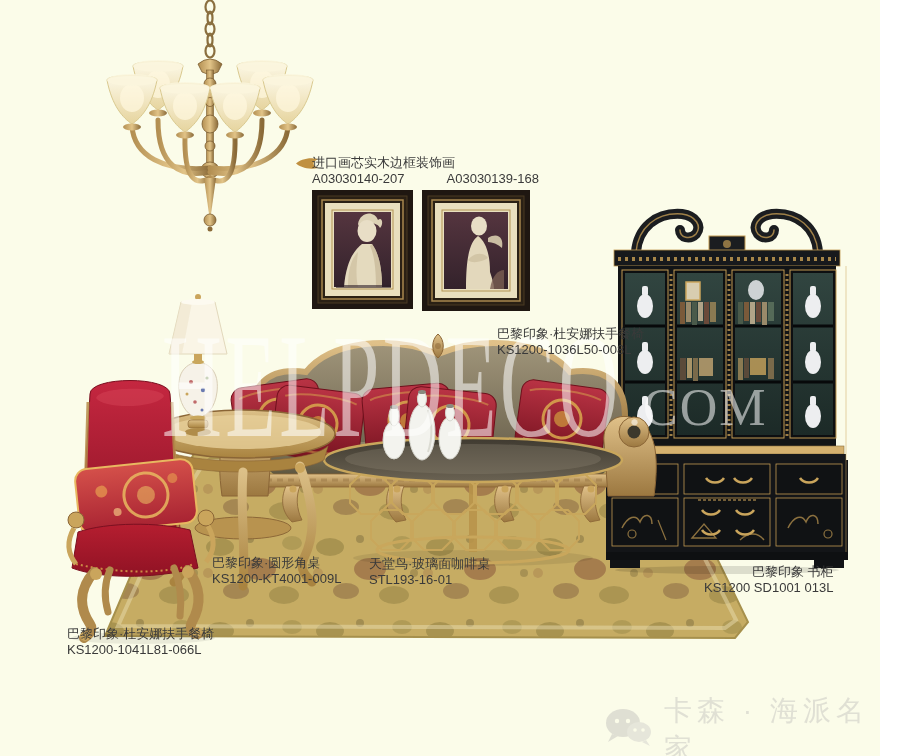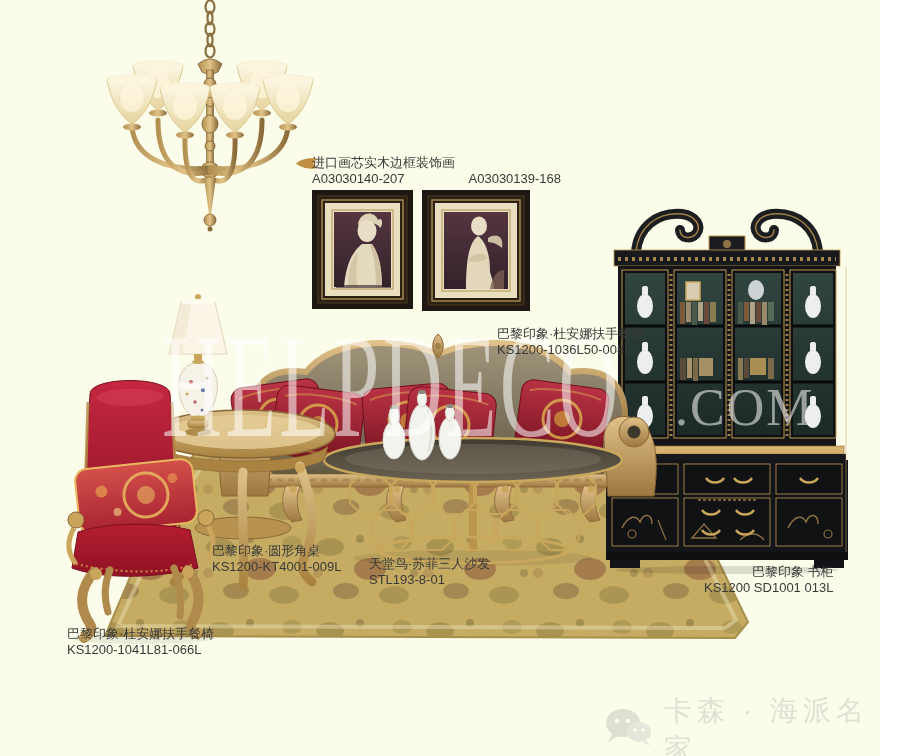--- a/index.html
+++ b/index.html
@@ -5,21 +5,21 @@
   html,body{margin:0;padding:0;background:#ffffff;}
   #stage{position:relative;width:880px;height:756px;background:#fbfce9;overflow:hidden;
          font-family:"Liberation Sans",sans-serif;}
   .abs{position:absolute;}
   .lbl{position:absolute;color:#3a3a3a;font-size:13px;line-height:16px;z-index:7;white-space:nowrap;}
   .lbl .line{display:block;}
   .wm{position:absolute;color:rgba(255,255,255,.55);font-family:"Liberation Serif",serif;
       z-index:6;pointer-events:none;white-space:nowrap;}
   .wm-main{left:162px;top:312px;font-size:148px;line-height:1;letter-spacing:6px;
            transform:scaleX(.56);transform-origin:left top;}
-  .wm-suffix{left:628px;top:382px;font-size:52px;line-height:1;letter-spacing:2px;margin-left:47px;}
+  .wm-suffix{left:628px;top:382px;font-size:52px;line-height:1;letter-spacing:2px;}
   .footer{position:absolute;left:604px;top:688px;display:flex;align-items:center;z-index:3;}
   .brand{color:#e0e0d4;font-size:28px;letter-spacing:5px;margin-left:12px;margin-top:4px;}
   svg{display:block;}
 </style>
 </head>
 <body>
 
 <div id="stage">
 
   <div class="abs" style="left:90px;top:445px;width:670px;height:200px;z-index:1;">
@@ -517,37 +517,37 @@
       <circle cx="48" cy="202" r="6" fill="#caa55c"></circle>
         <circle cx="140" cy="200" r="6" fill="#caa55c"></circle>
       <circle cx="37" cy="264" r="5" fill="#caa55c"></circle>
         <circle cx="149" cy="260" r="5" fill="#caa55c"></circle>
     </svg>
   </div>
 
   <div class="lbl" style="left:312px;top:155px;">
     <span class="line">进口画芯实木边框装饰画</span>
     <span class="line">
-      <span style="margin-right:64px;">A03030140-207</span><span>A03030139-168</span>
+      <span style="margin-right:42px;">A03030140-207</span><span>A03030139-168</span>
     </span>
   </div>
 
   <div class="lbl" style="left:497px;top:326px;">
     <span class="line">巴黎印象·杜安娜扶手餐椅</span>
     <span class="line">KS1200-1036L50-008L</span>
   </div>
 
-  <div class="lbl" style="left:212px;top:543px;">
+  <div class="lbl" style="left:212px;top:555px;">
     <span class="line">巴黎印象·圆形角桌</span>
     <span class="line">KS1200-KT4001-009L</span>
   </div>
 
   <div class="lbl" style="left:369px;top:556px;">
-    <span class="line">天堂鸟·苏菲三人沙发</span>
-    <span class="line">STL193-8-01</span>
+    <span class="line">天堂鸟·玻璃面咖啡桌</span>
+    <span class="line">STL193-16-01</span>
   </div>
 
   <div class="lbl" style="left:704px;top:564px;">
     <span class="line" style="margin-left:48px;">巴黎印象 书柜</span>
     <span class="line">KS1200 SD1001 013L</span>
   </div>
 
   <div class="lbl" style="left:67px;top:626px;">
     <span class="line">巴黎印象·杜安娜扶手餐椅</span>
     <span class="line">KS1200-1041L81-066L</span>

